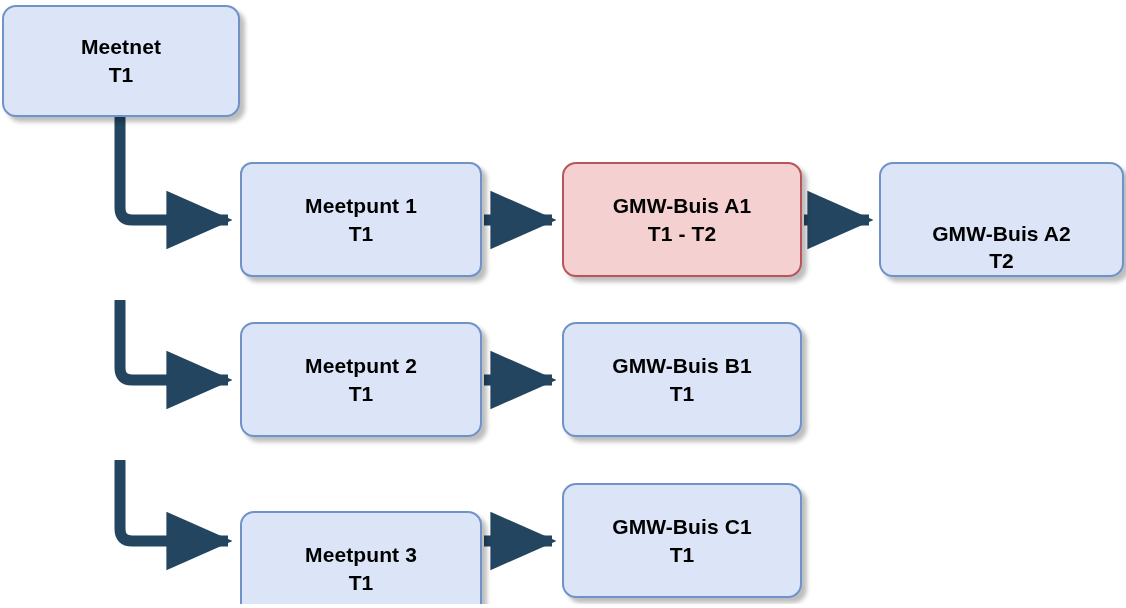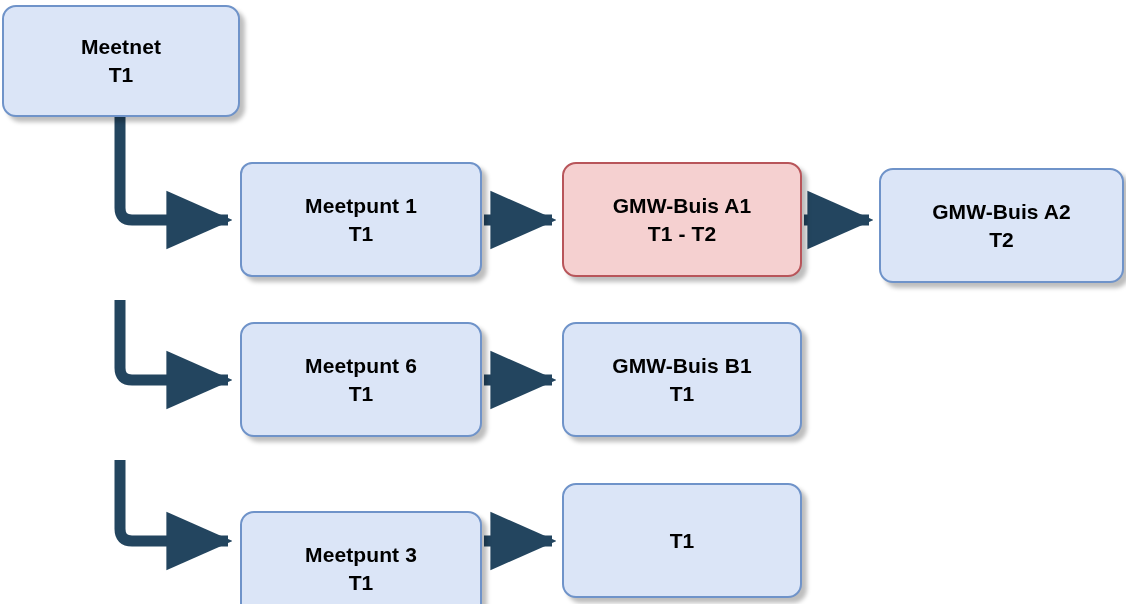--- a/index.html
+++ b/index.html
@@ -89,37 +89,38 @@
   <div class="node" style="left:240px; top:162px; width:242px; height:115px;border-radius:12px;">
     <span class="line1">Meetpunt 1</span>
     <span class="line2">T1</span>
   </div>
 
   <div class="node alert" style="left:562px; top:162px; width:240px; height:115px;">
     <span class="line1">GMW-Buis A1</span>
     <span class="line2">T1 - T2</span>
   </div>
 
-  <div class="node" style="left:879px; top:168px; width:245px; height:115px;">
+  <div class="node" style="left:879px; top:162px; width:245px; height:115px;justify-content:flex-end;">
     <span class="line1">GMW-Buis A2</span>
     <span class="line2">T2</span>
   </div>
 
   <div class="node" style="left:240px; top:322px; width:242px; height:115px;">
-    <span class="line1">Meetpunt 6</span>
+    <span class="line1">Meetpunt 2</span>
     <span class="line2">T1</span>
   </div>
 
   <div class="node" style="left:562px; top:322px; width:240px; height:115px;">
     <span class="line1">GMW-Buis B1</span>
     <span class="line2">T1</span>
   </div>
 
   <div class="node" style="left:240px; top:483px; width:242px; height:115px;margin-top:28px;">
     <span class="line1">Meetpunt 3</span>
     <span class="line2">T1</span>
   </div>
 
   <div class="node" style="left:562px; top:483px; width:240px; height:115px;">
+    <span class="line1">GMW-Buis C1</span>
     <span class="line2">T1</span>
   </div>
 
 </div>
 
 </body></html>

